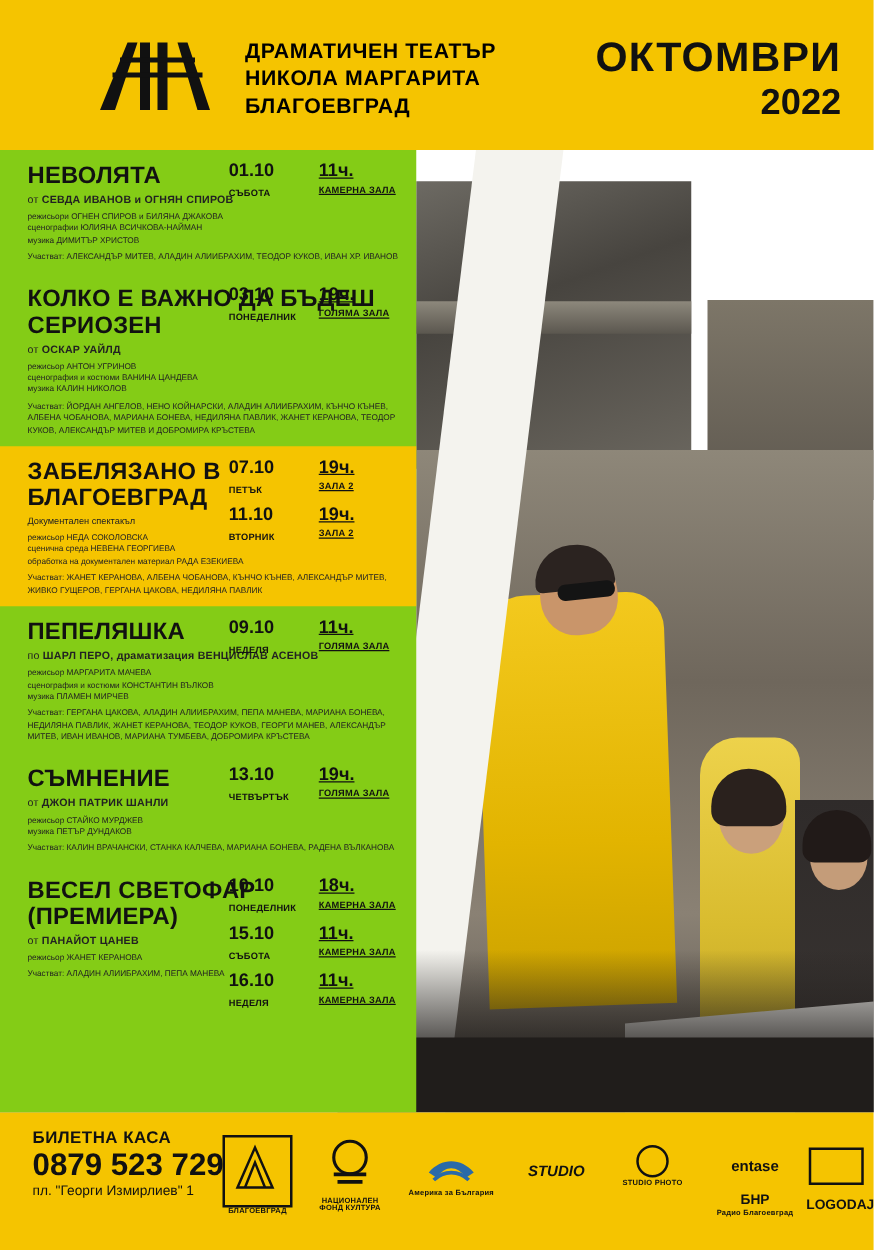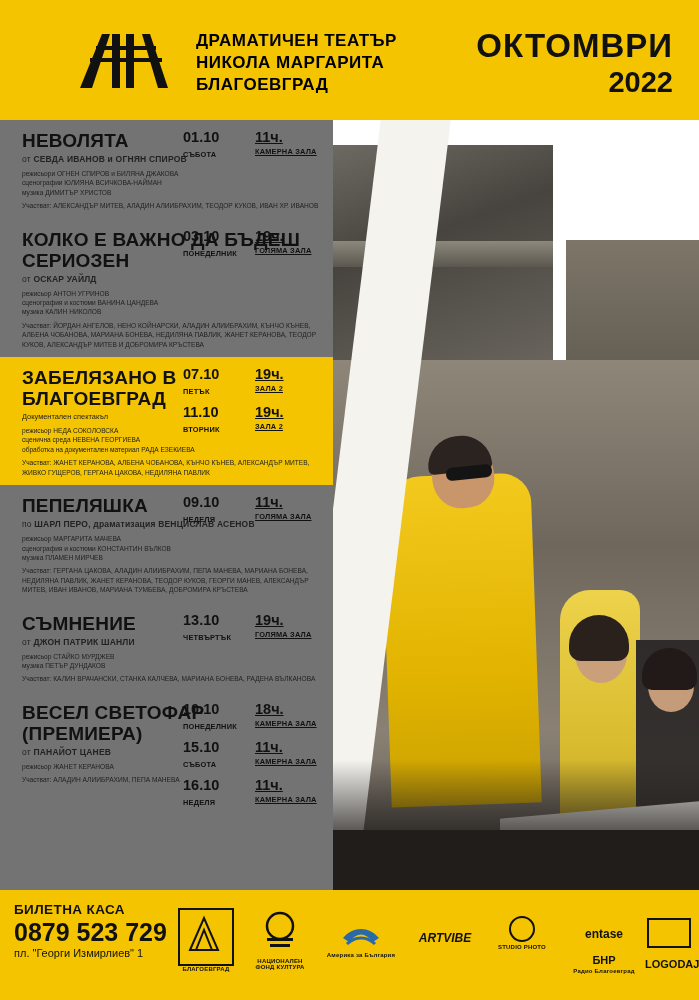--- a/index.html
+++ b/index.html
@@ -49,40 +49,40 @@
     background:linear-gradient(180deg,#2f2b2a,#3b3633);}
   .figure3-head{position:absolute;left:648px;top:540px;width:46px;height:52px;background:#c49c79;border-radius:50%;}
   .figure3-hair{position:absolute;left:642px;top:528px;width:55px;height:42px;background:#211a18;border-radius:28px 28px 10px 10px;}
   .bag{position:absolute;left:620px;top:700px;width:62px;height:52px;background:#cbb08a;border-radius:4px;}
   .white-slab{position:absolute;left:333px;top:-6px;width:70px;height:790px;background:#f4f3ee;transform:skewX(-7deg);}
   .white-slab2{position:absolute;left:500px;top:690px;width:199px;height:90px;background:#efeeea;transform:skewY(-5deg);}
   .dark-bottom{position:absolute;left:0px;top:710px;width:699px;height:60px;background:#201d1b;}
   .dark-bottom2{position:absolute;left:270px;top:640px;width:429px;height:130px;background:linear-gradient(180deg,rgba(32,29,27,0) 0%,#201d1b 75%);}
 
   
-  .listing{position:absolute;left:0;top:120px;width:333px;height:770px;background:#737373;}
+  .listing{position:absolute;left:0;top:120px;width:333px;height:770px;background:#84cc16;}
   .row{position:relative;padding:10px 10px 8px 22px;}
   .row.high{background:#F5C400;}
   .title{font-weight:bold;color:#111;font-size:19px;line-height:21px;letter-spacing:.2px;text-transform:uppercase;}
   .subtitle{font-size:8.5px;color:#222;margin-top:3px;letter-spacing:.2px;}
   .subtitle b{font-weight:bold;}
   .credits{font-size:6.6px;color:#222;line-height:9.4px;margin-top:5px;}
   .credits .blk{margin-top:4px;}
   .doc{font-size:7.4px;color:#222;margin-top:3px;}
 
   .dates{position:absolute;right:0;top:10px;width:150px;}
   .dateline{display:flex;gap:0px;margin-bottom:6px;}
   .d-date{width:72px;font-weight:bold;font-size:14.5px;color:#111;line-height:15px;}
   .d-date .dow{display:block;font-weight:bold;font-size:7.4px;margin-top:2px;letter-spacing:.2px;}
   .d-hour{width:62px;font-weight:bold;font-size:14.5px;color:#111;line-height:15px;text-decoration:underline;}
   .d-hour .hall{display:block;font-weight:bold;font-size:7.4px;margin-top:2px;line-height:9px;letter-spacing:.2px;}
 
   
   .footer{position:absolute;left:0;top:890px;width:699px;height:110px;background:#F5C400;}
-  .box-office{position:absolute;left:14px;top:12px;}
+  .box-office{position:absolute;left:26px;top:12px;}
   .bo-title{font-weight:bold;font-size:13.5px;color:#111;letter-spacing:.4px;}
   .bo-phone{font-weight:bold;font-size:25px;color:#111;line-height:28px;margin-top:1px;}
   .bo-addr{font-size:11px;color:#111;margin-top:1px;}
   .sponsors{position:absolute;left:175px;top:10px;width:515px;height:92px;}
   .sp{position:absolute;color:#111;}
   .sp .cap{font-size:6px;text-align:center;font-weight:bold;letter-spacing:.2px;}
   .sp-name{font-weight:bold;font-size:12px;}
   .sq{border:2px solid #111;}
 </style>
 </head>
@@ -350,21 +350,21 @@
         <div style="width:44px;height:40px;margin:0 auto;">
           <svg width="44" height="40" viewBox="0 0 44 40">
             <path d="M4 26 C14 14, 30 14, 40 26 L34 30 C26 20, 18 20, 10 30 Z" fill="#2a6aa8"></path>
             <path d="M8 32 C16 24, 28 24, 36 32" fill="none" stroke="#2a6aa8" stroke-width="3"></path>
           </svg>
         </div>
         <div class="cap">Америка за България</div>
       </div>
 
       <div class="sp" style="left:232px;top:28px;width:76px;text-align:center;">
-        <span class="sp-name" style="font-style:italic;">ARTVIBE</span>
+        <span class="sp-name" style="font-style:italic;">STUDIO</span>
       </div>
 
       <div class="sp" style="left:312px;top:16px;width:70px;text-align:center;">
         <div style="margin:0 auto 2px;width:22px;height:22px;border-radius:50%;border:2px solid #111;"></div>
         <div class="cap">STUDIO PHOTO</div>
       </div>
 
       <div class="sp" style="left:386px;top:24px;width:86px;text-align:center;">
         <span class="sp-name">entase</span>
       </div>

